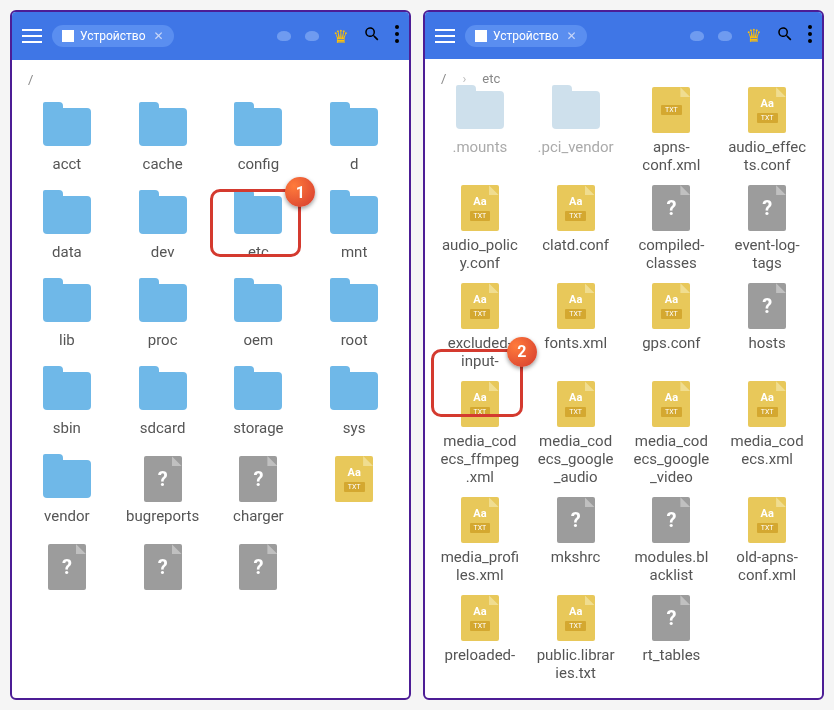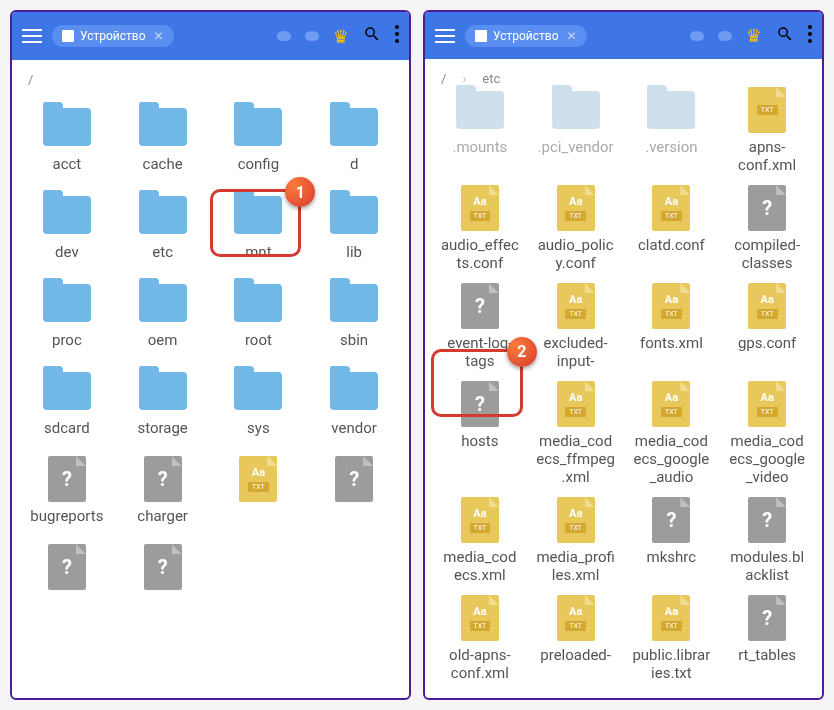--- a/index.html
+++ b/index.html
@@ -282,20 +282,26 @@
         <div class="icon-wrap">
           <div class="folder"></div>
         </div>
       <div class="item-label">config</div>
       </div>
       <div class="item">
         <div class="icon-wrap">
           <div class="folder"></div>
         </div>
       <div class="item-label">d</div>
+      </div>
+      <div class="item">
+        <div class="icon-wrap">
+          <div class="folder"></div>
+        </div>
+      <div class="item-label">data</div>
       </div>
       <div class="item">
         <div class="icon-wrap">
           <div class="folder"></div>
         </div>
       <div class="item-label">dev</div>
       </div>
       <div class="item">
         <div class="icon-wrap">
           <div class="folder"></div>
@@ -443,26 +449,20 @@
           <div class="folder"></div>
         </div>
       <div class="item-label">.mounts</div>
       </div>
       <div class="item faded">
         <div class="icon-wrap">
           <div class="folder"></div>
         </div>
       <div class="item-label">.pci_vendor</div>
       </div>
-      <div class="item faded">
-        <div class="icon-wrap">
-          <div class="folder"></div>
-        </div>
-      <div class="item-label">.version</div>
-      </div>
       <div class="item">
         <div class="icon-wrap">
           <div class="file-txt-simple">
             <span class="txt-label">TXT</span>
           </div>
         </div>
       <div class="item-label">apns-conf.xml</div>
       </div>
       <div class="item">
         <div class="icon-wrap">

